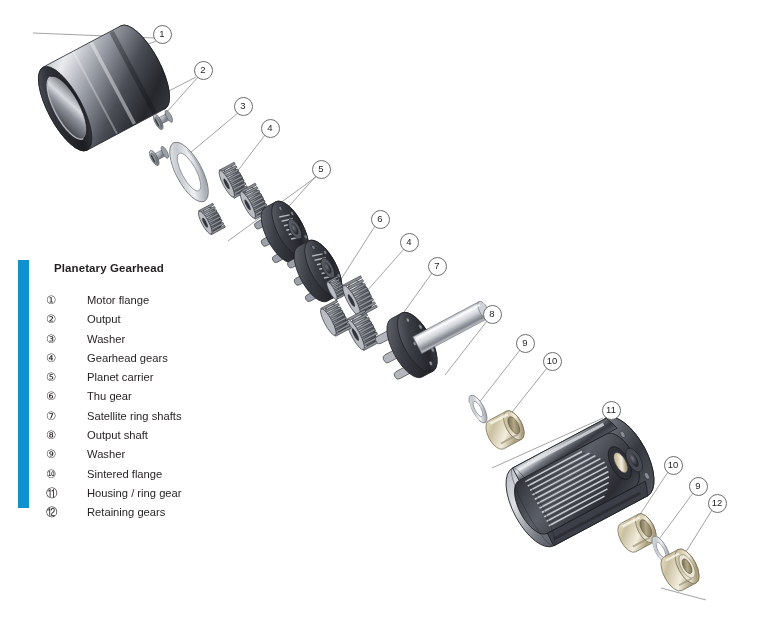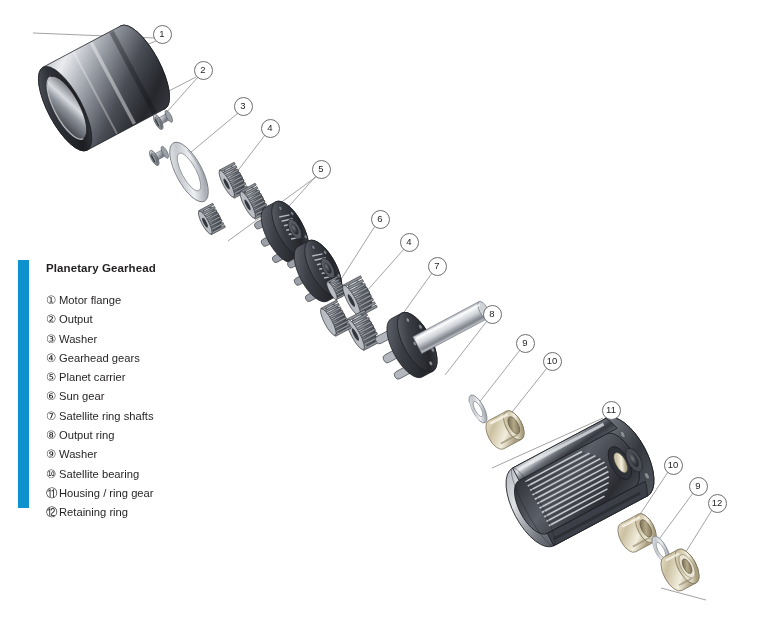--- a/index.html
+++ b/index.html
@@ -43,21 +43,21 @@
     background: #0e92ce;
   }
   #legend-body {
     padding-left: 17px;
   }
   #legend-title {
     font-size: 11.5px;
     font-weight: bold;
     letter-spacing: .1px;
     color: #231f20;
-    margin: 1px 0 0 0;
+    margin: 1px 0 0 8px;
     line-height: 14px;
     white-space: nowrap;
   }
   #legend-list {
     list-style: none;
     margin: 0;
     padding: 0;
     margin-top: 16px;
   }
   #legend-list li {
@@ -68,21 +68,21 @@
     display: flex;
     align-items: baseline;
   }
   .legend-num {
     display: inline-block;
     width: 13px;
     min-width: 13px;
     font-size: 11.5px;
     color: #231f20;
   }
-  .legend-label { display: inline-block; }
+  .legend-label { display: inline-block; margin-left: 28px; }
 
   
   .callout {
     position: absolute;
     width: 17px;
     height: 17px;
     margin-left: -8.5px;
     margin-top: -8.5px;
     border: 1px solid #6d6e71;
     border-radius: 50%;
@@ -570,43 +570,43 @@
         <li>
             <span class="legend-num">④</span>
             <span class="legend-label">Gearhead gears</span>
           </li>
         <li>
             <span class="legend-num">⑤</span>
             <span class="legend-label">Planet carrier</span>
           </li>
         <li>
             <span class="legend-num">⑥</span>
-            <span class="legend-label">Sun gear</span>
+            <span class="legend-label">Thu gear</span>
           </li>
         <li>
             <span class="legend-num">⑦</span>
             <span class="legend-label">Satellite ring shafts</span>
           </li>
         <li>
             <span class="legend-num">⑧</span>
-            <span class="legend-label">Output ring</span>
+            <span class="legend-label">Output shaft</span>
           </li>
         <li>
             <span class="legend-num">⑨</span>
             <span class="legend-label">Washer</span>
           </li>
         <li>
             <span class="legend-num">⑩</span>
-            <span class="legend-label">Satellite bearing</span>
+            <span class="legend-label">Sintered flange</span>
           </li>
         <li>
             <span class="legend-num">⑪</span>
             <span class="legend-label">Housing / ring gear</span>
           </li>
         <li>
             <span class="legend-num">⑫</span>
-            <span class="legend-label">Retaining ring</span>
+            <span class="legend-label">Retaining gears</span>
           </li>
       </ul>
     </div>
   </div>
 
 </div>
 
 </body></html>

